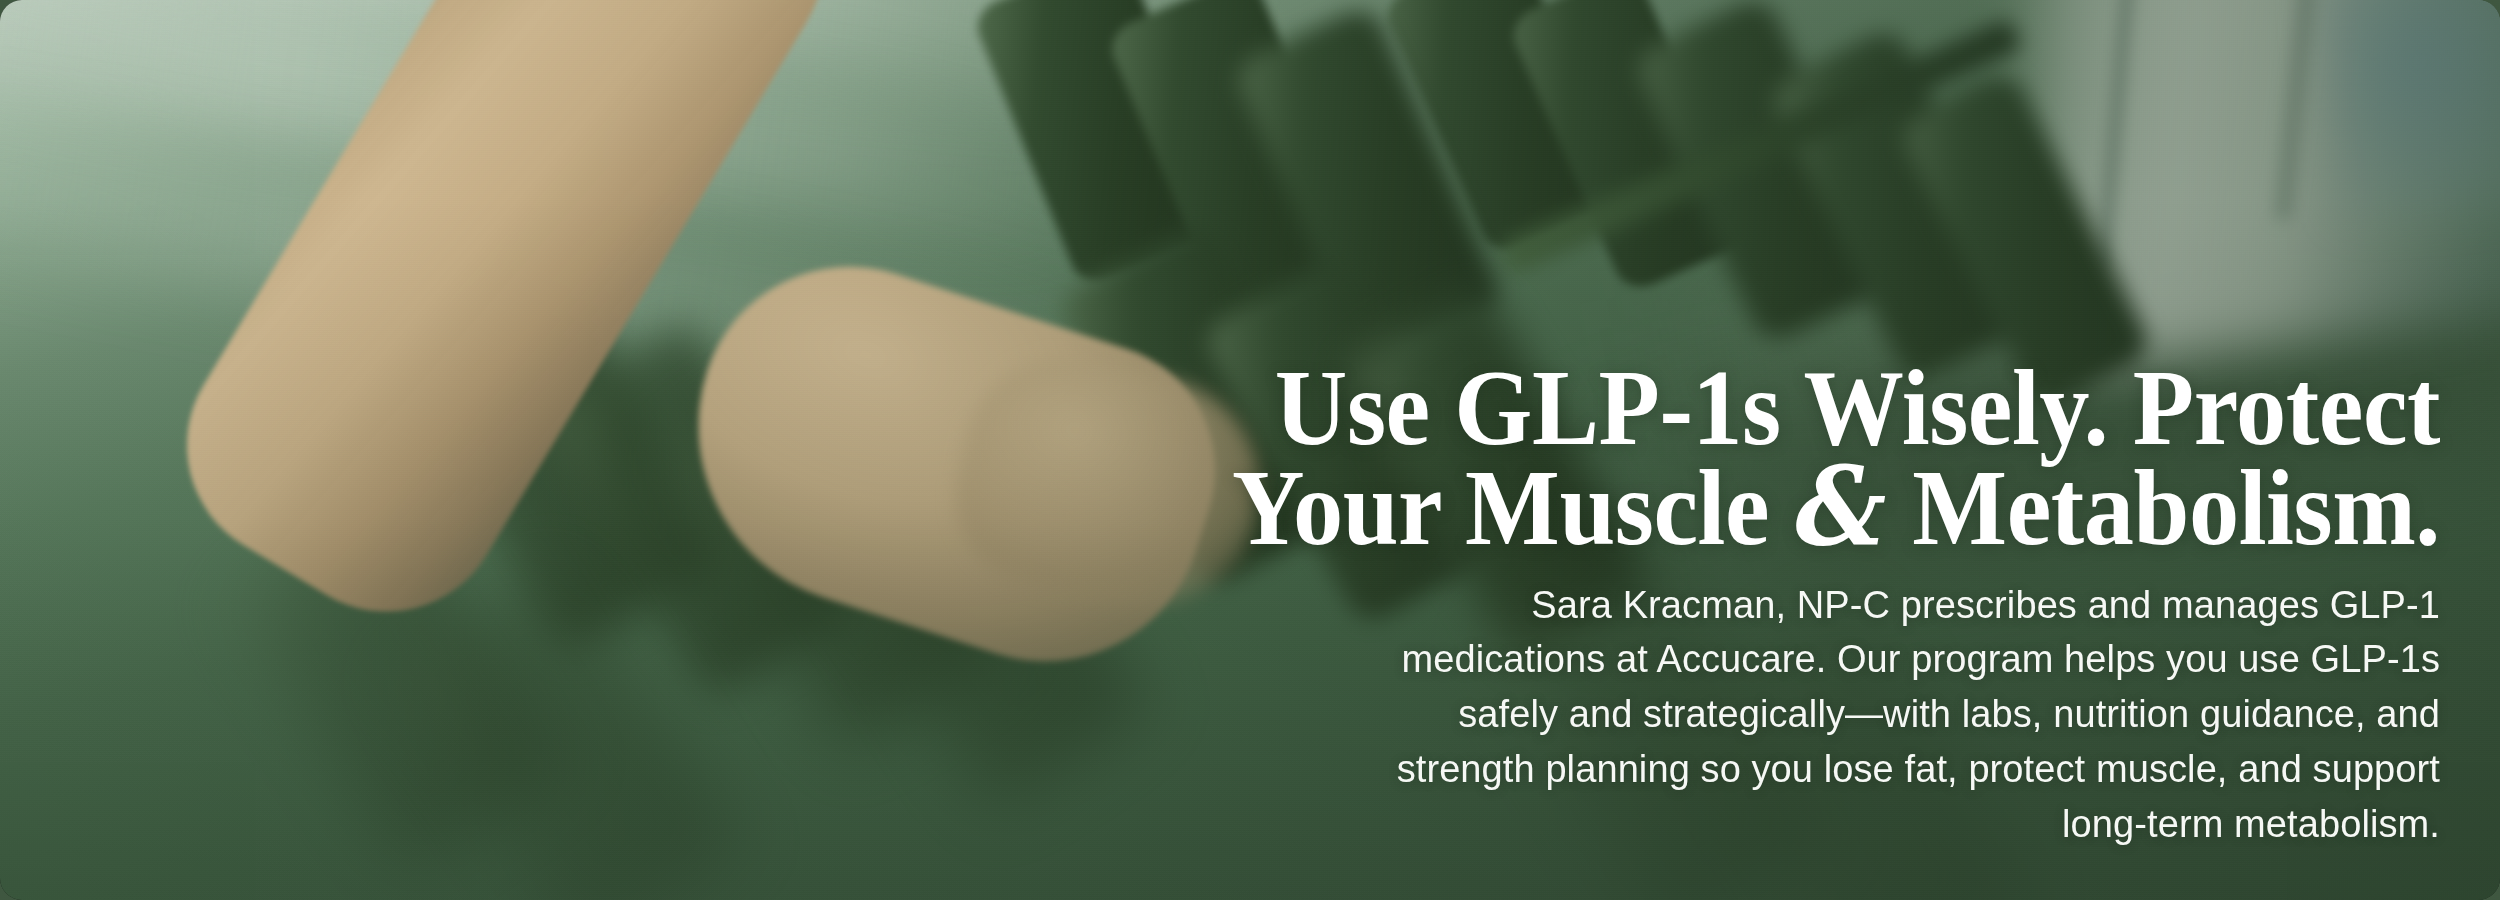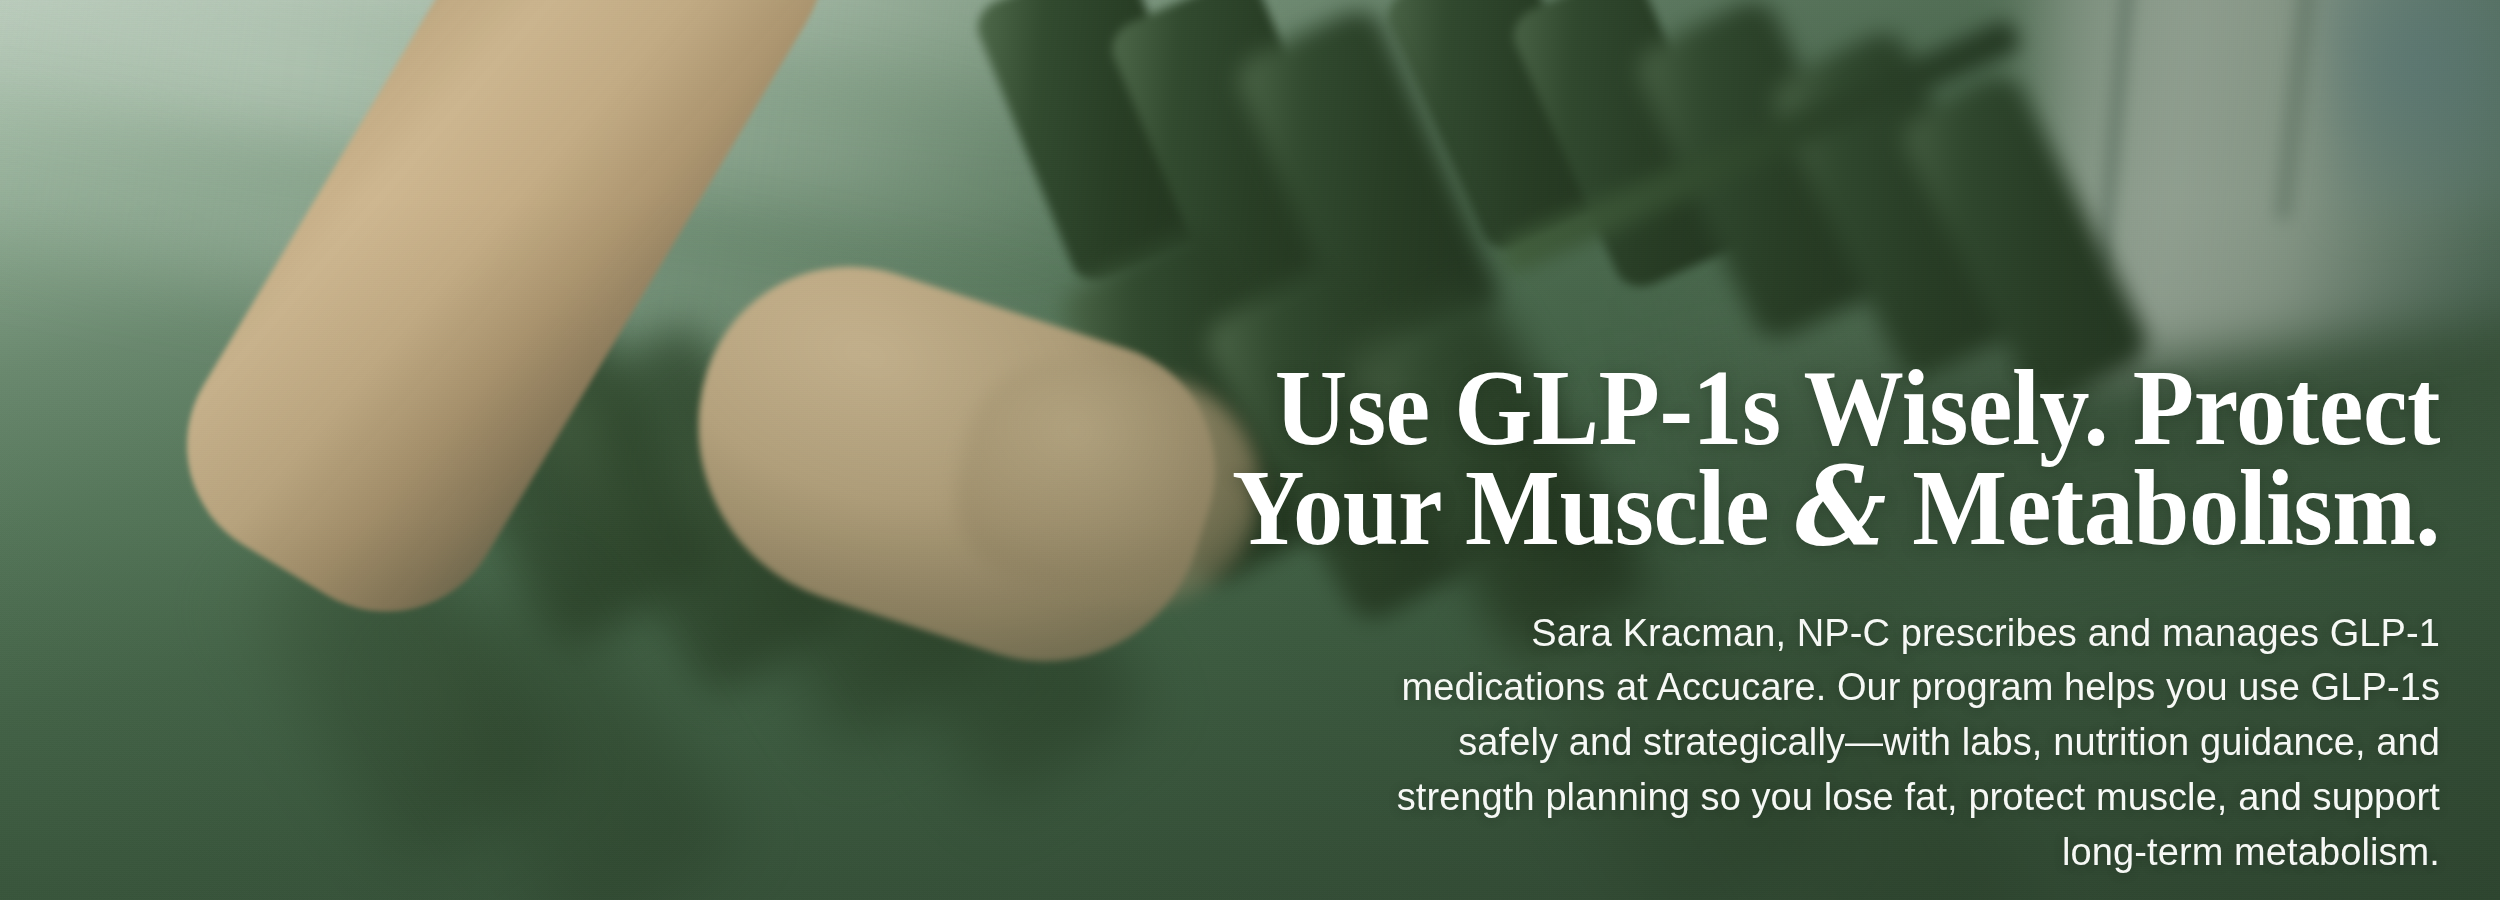--- a/index.html
+++ b/index.html
@@ -11,20 +11,21 @@
     background:#3f5740;
     font-family:"Liberation Sans", sans-serif;
   }
 
   .hero {
     position:relative;
     width:2500px;
     height:900px;
     overflow:hidden;
     background:#000000;
+    border-radius:22px;
   }
 
   
   .photo {
     position:absolute;
     inset:0;
     overflow:hidden;
   }
 
   
@@ -247,21 +248,21 @@
   }
   .headline .hl-line { display:block; white-space:nowrap; }
   .headline .amp {
     font-family:"DejaVu Serif", "Liberation Serif", serif;
     font-style:italic;
     font-weight:700;
     padding:0 2px;
   }
 
   .subcopy {
-    margin-top:48px;
+    margin-top:20px;
     width:1060px;
     font-family:"Liberation Sans", "DejaVu Sans", sans-serif;
     font-weight:400;
     font-size:38px;
     line-height:1.44;
     color:#f6f8f5;
     text-align:right;
     letter-spacing:0.1px;
     text-shadow:0 1px 10px rgba(30,46,30,0.42);
   }

